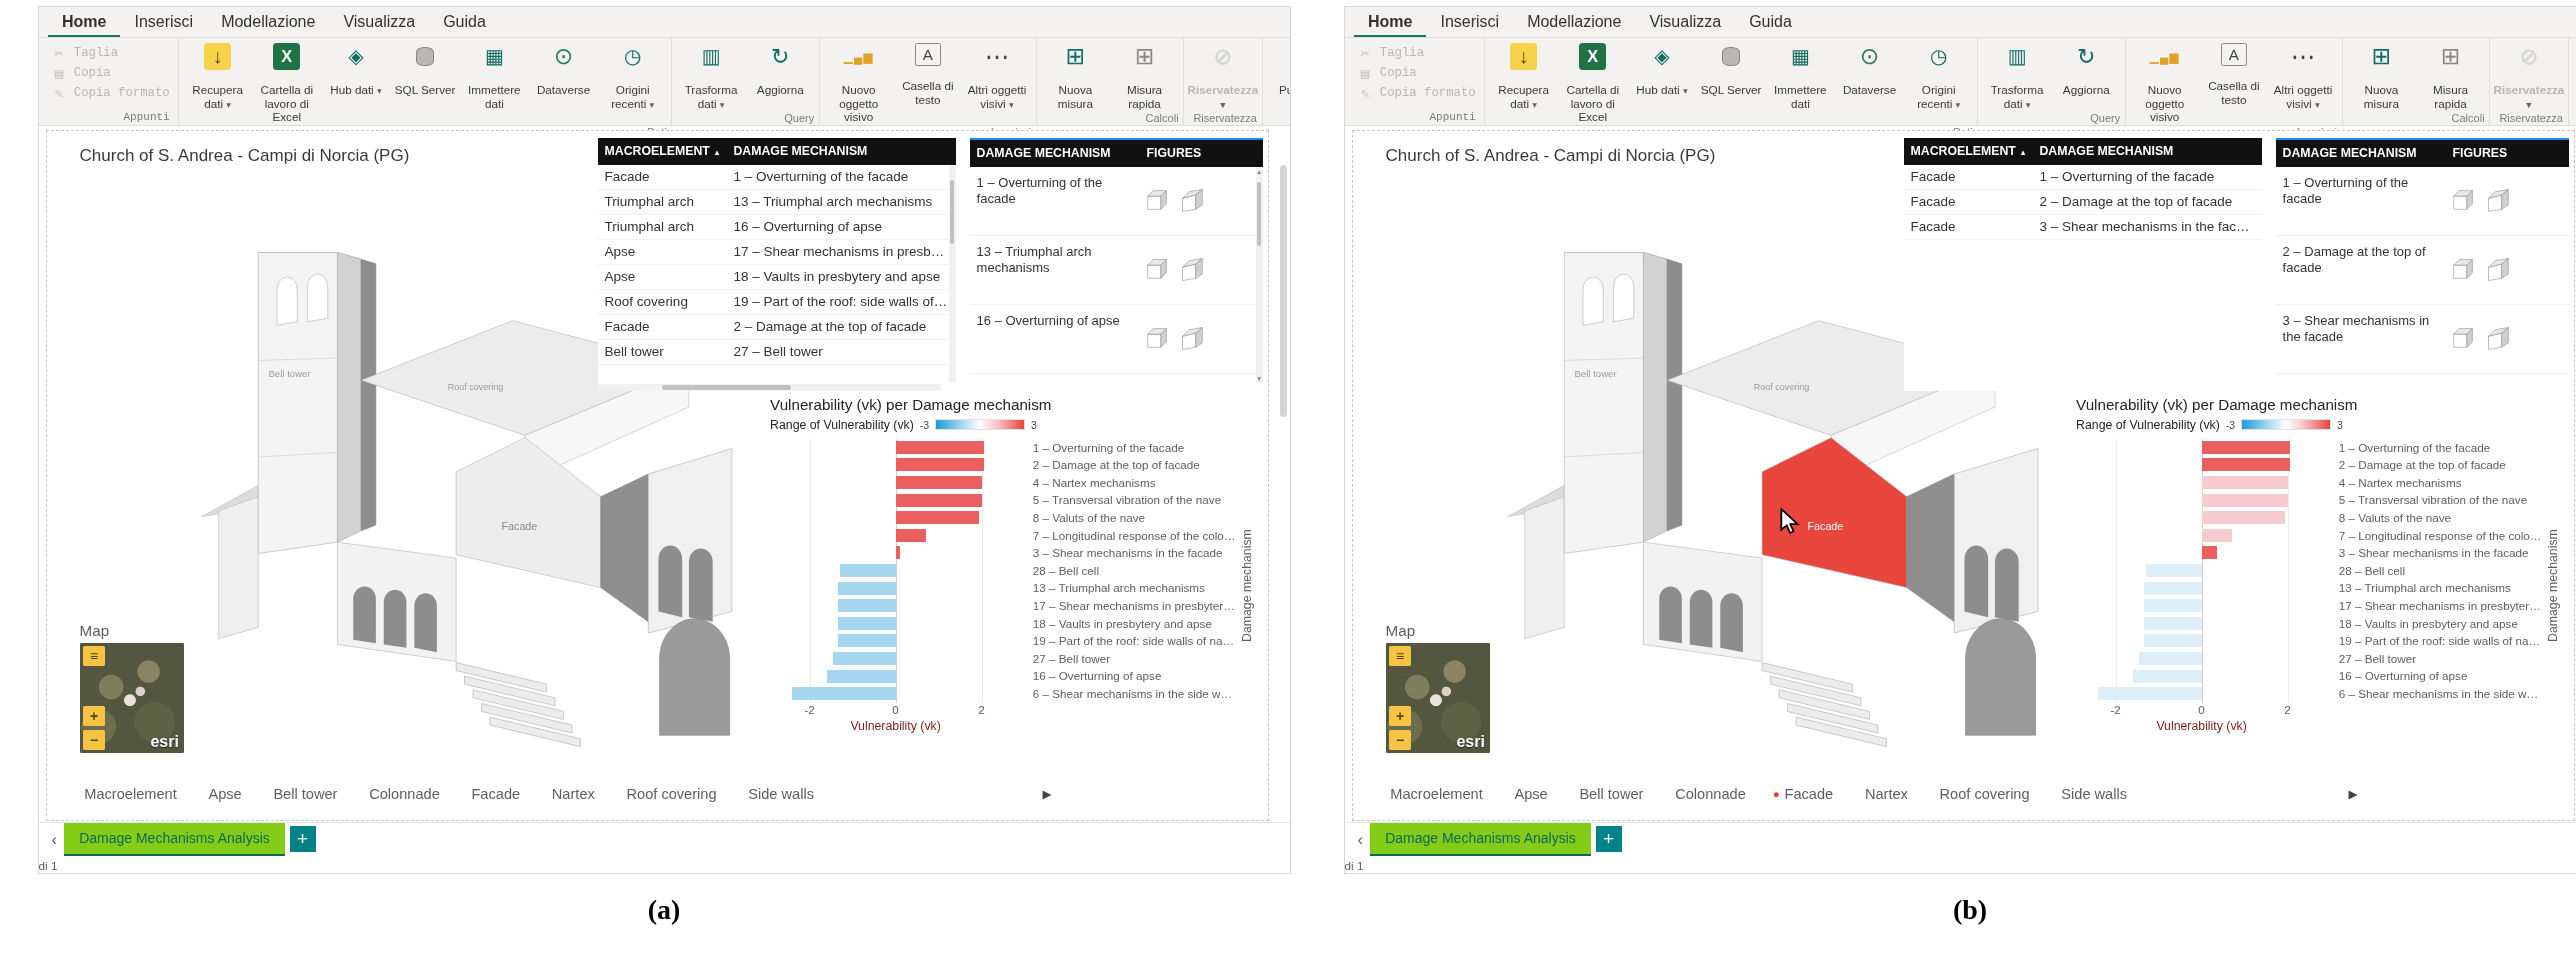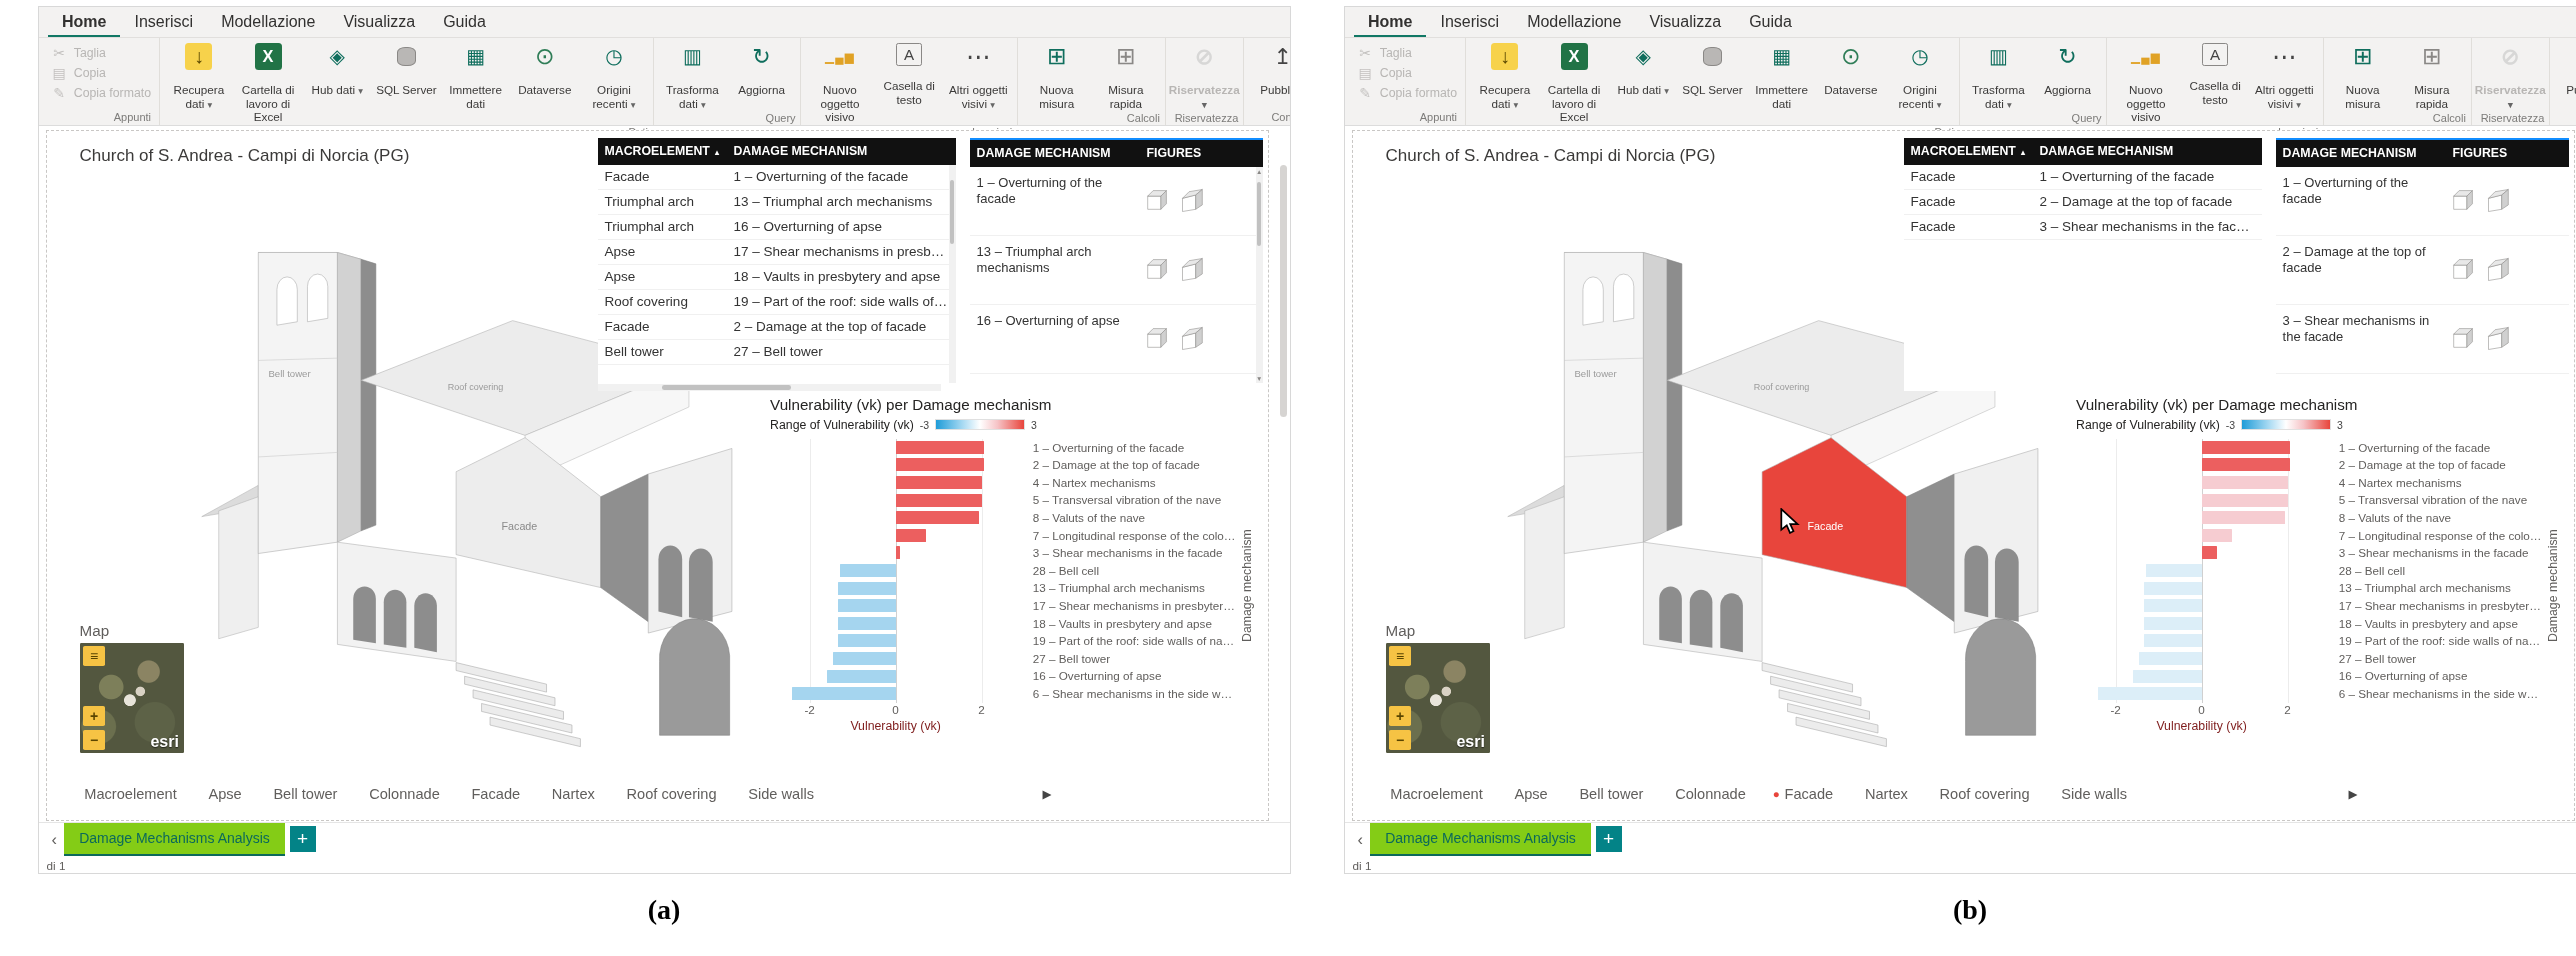--- a/index.html
+++ b/index.html
@@ -18,21 +18,21 @@
   .tab.active{font-weight:700;border-bottom:2.9px solid #117865;}
   .btnrow{display:flex;align-items:stretch;height:87px;padding:0 3.5px;}
   .rgroup{display:flex;flex-direction:column;border-right:0.6px solid #e0deda;padding:1.2px 4.7px 0;}
   .gbtns{display:flex;align-items:flex-start;gap:1.2px;flex:1;}
   .bigbtn{width:68px;display:flex;flex-direction:column;align-items:center;gap:13px;padding-top:3.5px;
     font-size:11.7px;line-height:13.5px;color:#3b3a39;text-align:center;border-radius:2.3px;cursor:pointer;}
   .bigbtn.disabled{color:#b8b6b4;font-weight:bold;}
   .bigbtn.disabled .ic{opacity:.45;filter:grayscale(1);}
   .caret{font-size:9.4px;color:#666;}
   .glabel{margin-top:auto;font-size:11px;color:#7c7b79;text-align:right;padding:1.2px 0 2.9px;white-space:nowrap;}
-  .clipgrp{display:flex;flex-direction:column;border-right:0.6px solid #e0deda;padding:4.7px 8.2px 0;}
+  .clipgrp{display:flex;flex-direction:column;border-right:0.6px solid #e0deda;padding:4.7px 8.2px 0;font-family:Liberation Mono, monospace;}
   .smallbtn{display:flex;align-items:center;gap:5.9px;height:20px;font-size:12.3px;color:#b8b6b4;cursor:pointer;white-space:nowrap;}
   .smallbtn .ic{width:17.6px;height:17.6px;color:#c3c1bf;}
   .smallbtn .ic::before{font-size:14px;}
 
   
   .ic{width:27px;height:27px;display:flex;align-items:center;justify-content:center;color:#0f6e5d;flex:none;}
   .ic::before{font-size:20px;}
   .ic-getdata{background:#f7d24b;border-radius:3.5px;color:#5d4a00;}
   .ic-getdata::before{content:"↓";font-weight:700;}
   .ic-excel{background:#217346;border-radius:3.5px;color:#fff;}
@@ -130,21 +130,21 @@
   .slicer{position:absolute;left:33px;top:655px;display:flex;gap:27px;font-size:14.6px;color:#605e5c;align-items:center;}
   .slicer-item{cursor:pointer;white-space:nowrap;display:flex;align-items:center;gap:4.7px;}
   .dot{color:#e8453c;font-size:11.7px;}
   .slicer-more{position:absolute;left:996px;top:656px;font-size:11.7px;color:#444;cursor:pointer;}
 
   
   .tabbar{position:absolute;left:0;right:0;top:815px;height:33px;background:#fff;border-top:0.6px solid #e5e5e5;display:flex;align-items:center;padding-left:5.9px;}
   .nav-chev{font-size:16.4px;color:#605e5c;margin:0 7px;cursor:pointer;}
   .page-tab{display:flex;align-items:center;height:100%;padding:0 15.2px;font-size:14px;color:#0b695b;background:#84cc16;border-bottom:2.3px solid #0b695b;box-sizing:border-box;cursor:pointer;}
   .add-tab{width:26px;height:26px;background:#038387;color:#fff;display:flex;align-items:center;justify-content:center;font-size:19px;margin-left:4.7px;cursor:pointer;}
-  .status{position:absolute;left:8px;top:852px;font-size:11.7px;color:#605e5c;}
+  .status{position:absolute;left:0;top:852px;font-size:11.7px;color:#605e5c;}
 
   .cube{width:33px;height:33px;flex:none;}
 </style>
 </head>
 <body>
 
 <div class="figure-wrap">
   <div class="panel">
     <div>
   <div class="app">

